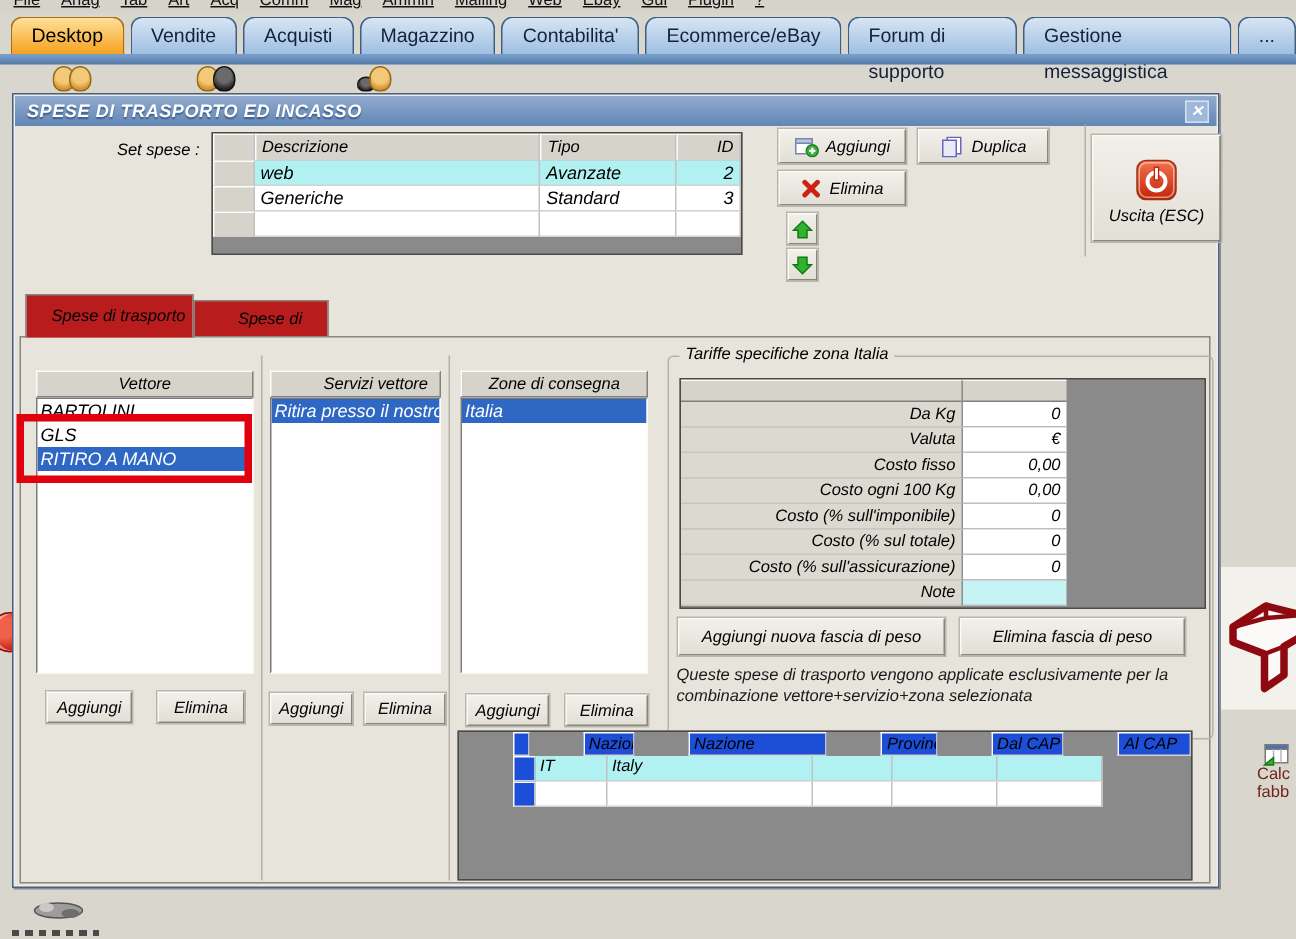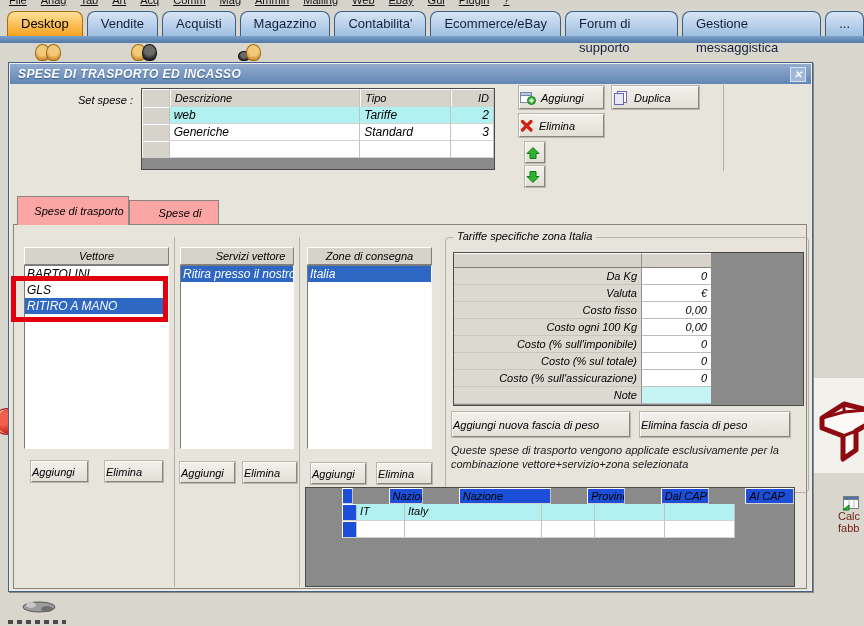--- a/index.html
+++ b/index.html
@@ -31,21 +31,21 @@
           border:1px solid #44608a;box-shadow:1px 1px 0 #8d8a84, inset 0 0 0 1px #f1eee7;z-index:10;font-style:italic;}
   .titlebar{position:absolute;left:1px;top:1px;right:1px;height:20px;
             background:linear-gradient(#93abce,#6186b5);display:flex;align-items:center;padding:0 8px;}
   .dlg-title{font-weight:bold;color:#fff;font-size:12px;letter-spacing:.4px;text-shadow:0 1px 1px #3b5c85;}
   .dlg-close{position:absolute;right:5px;top:3px;width:16px;height:15px;background:#9db8d9;
              border:1px solid #d5e2f1;color:#fff;font-weight:bold;font-size:10px;text-align:center;line-height:13px;cursor:default;}
 
   
   .btn{position:absolute;background:linear-gradient(#f2f0ea,#e2dfd6);border:1px solid;
        border-color:#fbfaf6 #8a867e #8a867e #fbfaf6;box-shadow:0 0 0 1px #b9b6ae;
-       display:flex;align-items:center;justify-content:flex-start;gap:5px;font-size:11px;color:#000;cursor:default;}
+       display:flex;align-items:center;justify-content:center;gap:5px;font-size:11px;color:#000;cursor:default;}
 
   
   .hcell{background:#d6d3ca;border-top:1px solid #fdfcfa;border-left:1px solid #fdfcfa;
          border-right:1px solid #82807a;border-bottom:1px solid #82807a;}
 
   
   .pos-set-label{position:absolute;left:12px;top:31px;width:112px;text-align:right;font-size:11px;}
   .wtable{position:absolute;left:132px;top:25px;width:354px;height:82px;background:#8a8a8a;border:1px solid #4a4a4a;overflow:hidden;}
   .trow{display:flex;height:17px;}
   .trow.thead{height:18px;}
@@ -61,21 +61,21 @@
   .pos-btn-dup{left:603px;top:23px;width:87px;height:23px;}
   .pos-btn-eli{left:510px;top:51px;width:85px;height:23px;}
   .pos-btn-up{left:516px;top:79px;width:20px;height:21px;}
   .pos-btn-dn{left:516px;top:103px;width:20px;height:21px;}
   .vline{position:absolute;left:714px;top:20px;height:88px;border-left:1px solid #b2afa7;}
 
   .pos-uscita{left:719px;top:27px;width:86px;height:71px;flex-direction:column;gap:4px;padding-top:4px;}
   .uscita-label{font-size:11px;}
 
   
-  .subtab{position:absolute;background:#fca5a5;border:1px solid #8a867e;border-bottom:none;
+  .subtab{position:absolute;background:#b91c1c;border:1px solid #8a867e;border-bottom:none;
           text-align:center;font-size:11px;line-height:24px;cursor:default;padding-left:12px;}
   .subtab.active{left:8px;top:133px;width:112px;height:29px;z-index:3;line-height:28px;}
   .subtab.inactive{left:120px;top:137px;width:90px;height:25px;}
   .content{position:absolute;left:4px;top:161px;width:794px;height:365px;border:1px solid #8a867e;background:#e7e4dc;z-index:2;}
 
   .panel-header{position:absolute;height:18px;line-height:16px;text-align:center;font-size:11px;}
   .listbox{position:absolute;background:#fff;border:1px solid;border-color:#7a7a7a #fdfcfa #fdfcfa #7a7a7a;overflow:hidden;}
   .litem{height:16px;line-height:16px;padding:0 2px;font-size:12px;white-space:nowrap;overflow:hidden;}
   .litem.lsel{background:#2f67c4;color:#fff;}
 
@@ -171,21 +171,21 @@
     <div class="wtable">
         <div class="trow thead">
           <div class="tcell c0 hcell"></div>
           <div class="tcell c1 hcell">Descrizione</div>
           <div class="tcell c2 hcell">Tipo</div>
           <div class="tcell c3 hcell num">ID</div>
         </div>
         <div class="trow sel-cyan">
           <div class="tcell c0 hcell"></div>
           <div class="tcell c1">web</div>
-          <div class="tcell c2">Tariffe</div>
+          <div class="tcell c2">Avanzate</div>
           <div class="tcell c3 num">2</div>
         </div>
         <div class="trow">
           <div class="tcell c0 hcell"></div>
           <div class="tcell c1">Generiche</div>
           <div class="tcell c2">Standard</div>
           <div class="tcell c3 num">3</div>
         </div>
         <div class="trow">
           <div class="tcell c0 hcell"></div>
@@ -223,20 +223,35 @@
           <path d="M7 1.5 L13 7.5 H10 V12.5 H4 V7.5 H1 Z" fill="#2fb32f" stroke="#127a12"></path>
         </svg>
     </div>
     <div class="btn pos-btn-dn">
       <svg width="14" height="14">
           <path d="M7 12.5 L1 6.5 H4 V1.5 H10 V6.5 H13 Z" fill="#2fb32f" stroke="#127a12"></path>
         </svg>
     </div>
     <div class="vline"></div>
 
+    <div class="btn pos-uscita">
+      <svg width="28" height="28">
+        <defs>
+            <linearGradient id="pw" x1="0" y1="0" x2="0" y2="1">
+              <stop offset="0" stop-color="#f47350"></stop>
+              <stop offset="1" stop-color="#c22408"></stop>
+            </linearGradient>
+          </defs>
+        <rect x="1" y="1" width="26" height="26" rx="6" fill="url(#pw)" stroke="#a03010"></rect>
+        <rect x="2.5" y="2.5" width="23" height="23" rx="5" fill="none" stroke="#ffffff" stroke-opacity="0.5"></rect>
+        <circle cx="14" cy="15" r="6" fill="none" stroke="#fff" stroke-width="2.6"></circle>
+        <rect x="12.6" y="5.5" width="2.8" height="8.5" fill="#fff" stroke="#c22408" stroke-width="0.9"></rect>
+      </svg>
+      <span class="uscita-label">Uscita (ESC)</span>
+    </div>
 
     <div class="subtab active">Spese di trasporto</div>
     <div class="subtab inactive">Spese di incasso</div>
 
     <div class="content">
       <div class="panel-header hcell pos-vheader">Vettore</div>
       <div class="listbox pos-vlist">
           <div class="litem">BARTOLINI</div>
           <div class="litem">GLS</div>
           <div class="litem lsel">RITIRO A MANO</div>

